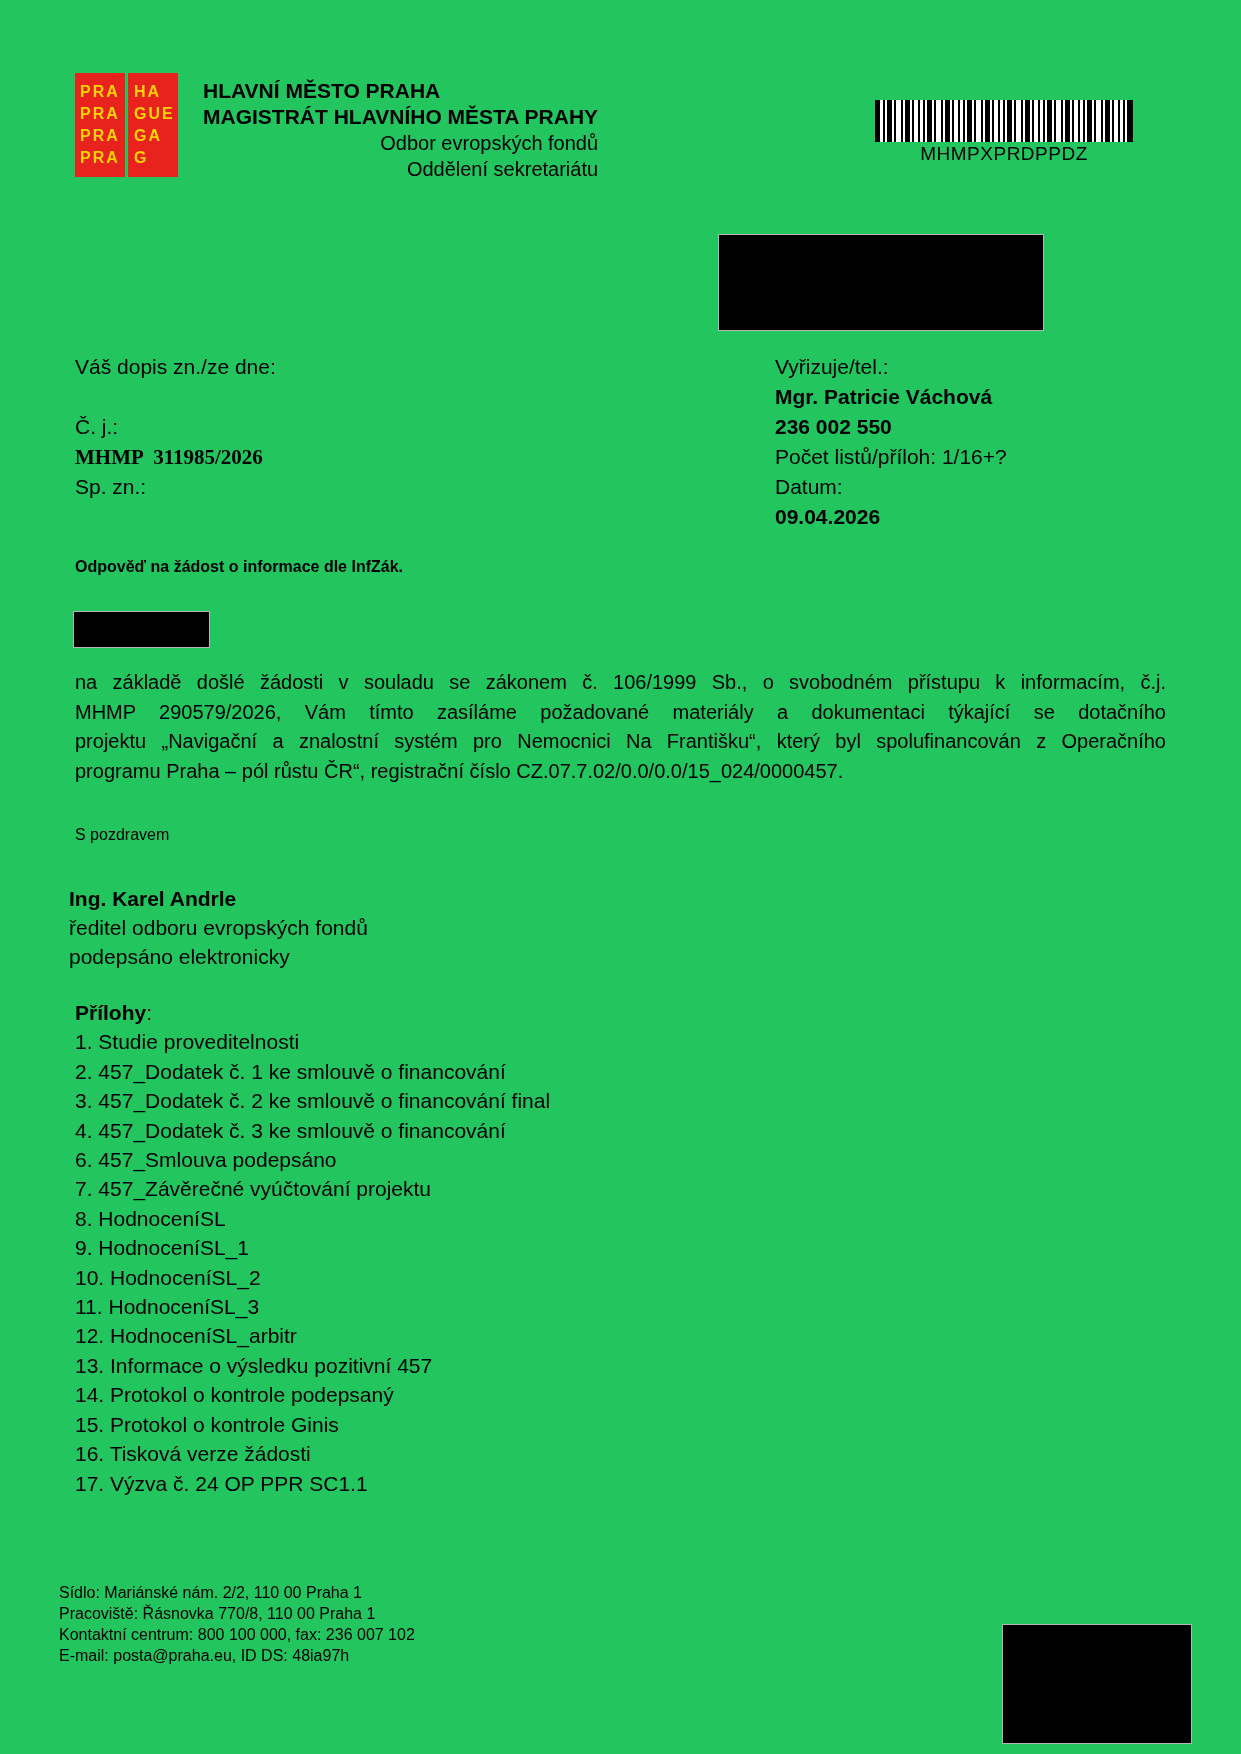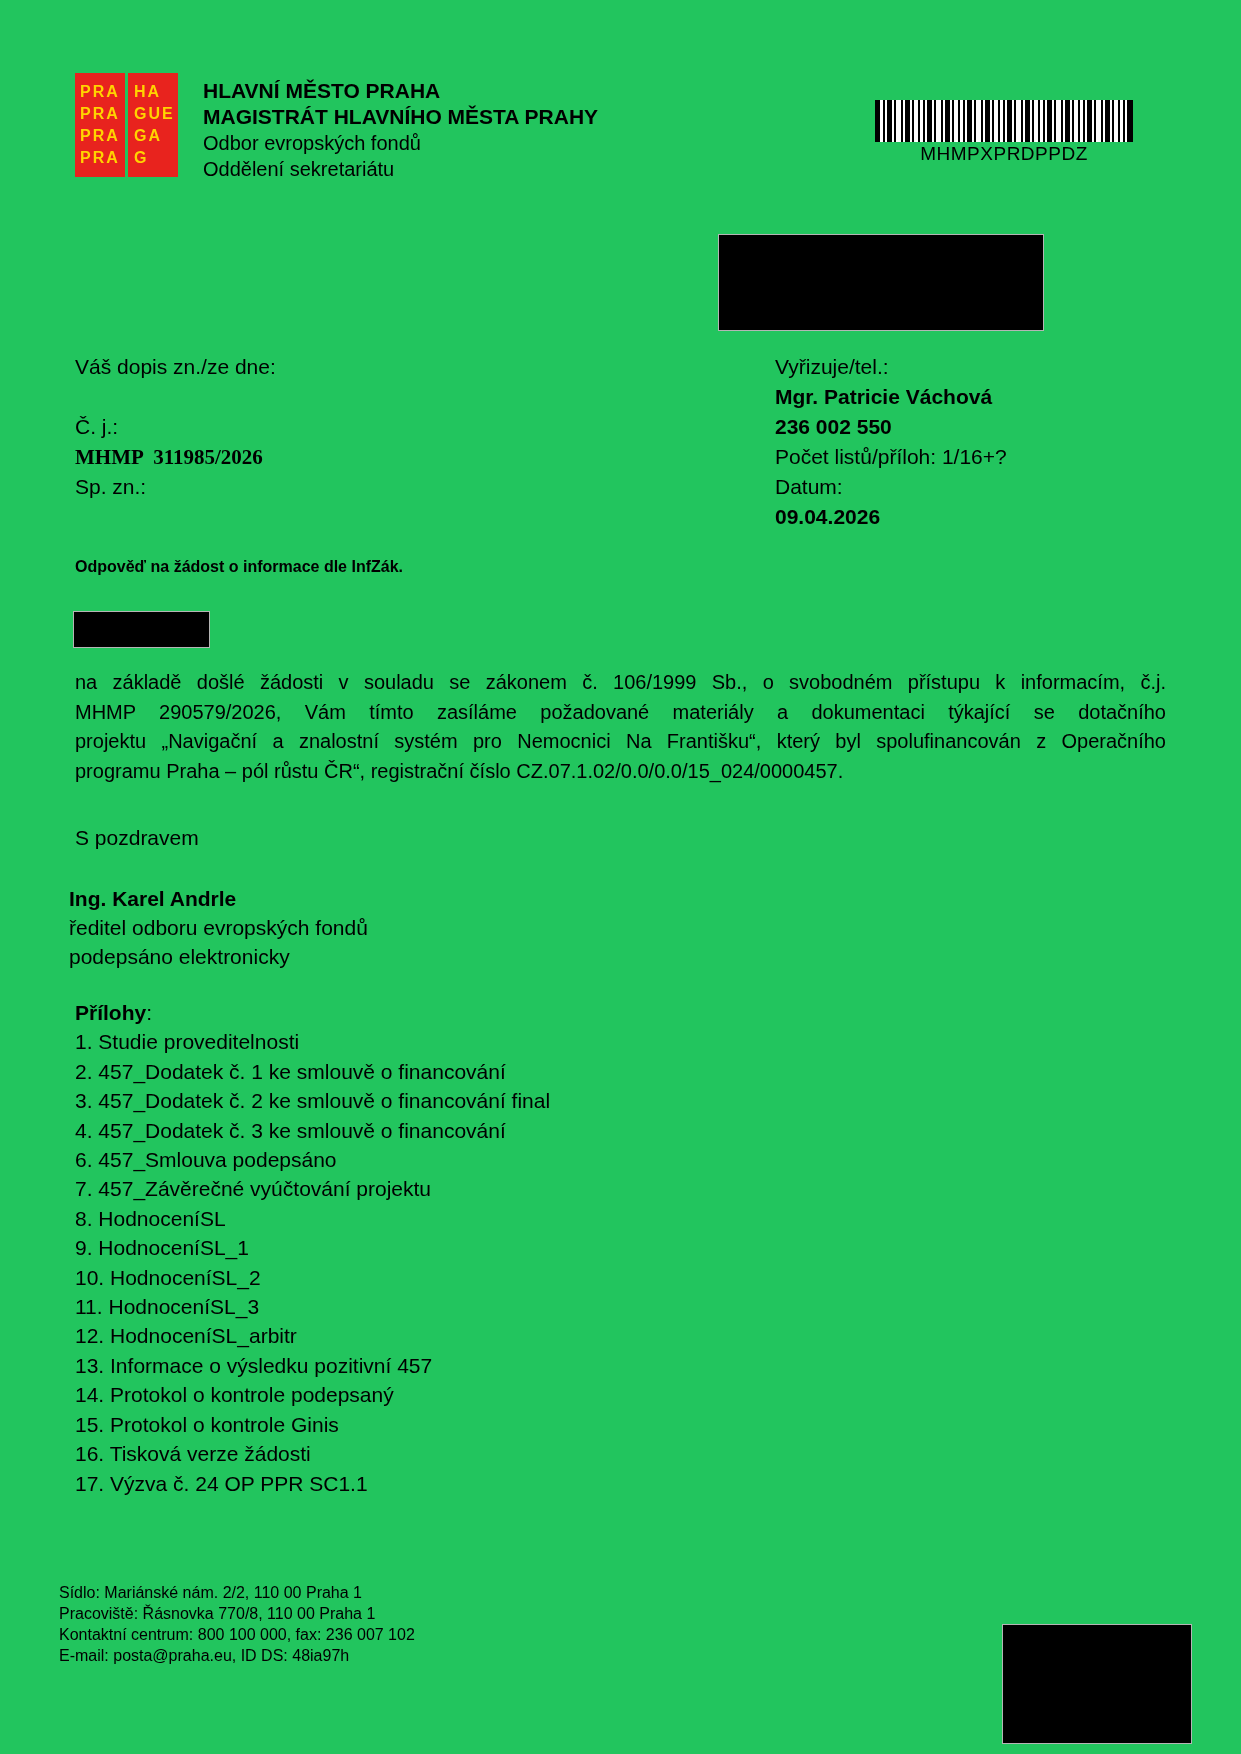--- a/index.html
+++ b/index.html
@@ -10,21 +10,21 @@
   
   .logo{position:absolute;left:75px;top:73px;display:flex;gap:3px;}
   .logo-col{width:50px;height:104px;background:#e8231e;display:flex;flex-direction:column;
     justify-content:space-evenly;padding:5px 0;box-sizing:border-box;}
   .logo-col span{color:#ffd400;font-weight:bold;font-size:16px;letter-spacing:2px;line-height:1;}
   .logo-col.left span{text-align:center;}
   .logo-col.right span{padding-left:6px;}
   
   .org{position:absolute;left:203px;top:78px;line-height:26px;}
   .org .b{font-weight:bold;font-size:21px;}
-  .org .r{font-size:20px;}
+  .org .r{font-size:20px;text-align:right;}
   
   .barcode{position:absolute;left:875px;top:100px;width:258px;}
   .bars{height:42px;border-left:3px solid #000;border-right:3px solid #000;
     background:repeating-linear-gradient(90deg,
       #000 0 2px,  #fff 2px 5px,
       #000 5px 7px, #fff 7px 9px,
       #000 9px 14px, #fff 14px 16px,
       #000 16px 18px, #fff 18px 23px,
       #000 23px 25px, #fff 25px 27px,
       #000 27px 32px, #fff 32px 34px,
@@ -42,21 +42,21 @@
   .bold{font-weight:bold;}
   .pre{white-space:pre;font-family:Liberation Serif, serif;}
   .blank{height:30px;}
   
   .subject{position:absolute;left:75px;top:558px;font-size:16px;font-weight:bold;}
   
   .para{position:absolute;left:75px;top:668px;width:1091px;font-size:20px;line-height:29.5px;}
   .para .jline{text-align:justify;text-align-last:justify;}
   .para .lastline{text-align:left;}
   
-  .closing{position:absolute;left:75px;top:826px;font-size:21px;}
+  .closing{position:absolute;left:75px;top:826px;font-size:16px;}
   .sig{position:absolute;left:69px;top:884px;font-size:21px;line-height:29px;}
   
   .attach{position:absolute;left:75px;top:998px;font-size:21px;line-height:29.4px;}
   .attach .head .lbl{font-weight:bold;}
   
   .footer{position:absolute;left:59px;top:1582px;font-size:16px;line-height:21px;}
 </style>
 </head>
 <body>
 
@@ -109,21 +109,21 @@
   </div>
 
   <div class="subject">Odpověď na žádost o informace dle InfZák.</div>
 
   <div class="redaction" id="red-salutation"></div>
 
   <div class="para">
     <div class="jline">na základě došlé žádosti v souladu se zákonem č. 106/1999 Sb., o svobodném přístupu k informacím, č.j.</div>
     <div class="jline">MHMP 290579/2026, Vám tímto zasíláme požadované materiály a dokumentaci týkající se dotačního</div>
     <div class="jline">projektu „Navigační a znalostní systém pro Nemocnici Na Františku“, který byl spolufinancován z Operačního</div>
-    <div class="lastline">programu Praha – pól růstu ČR“, registrační číslo CZ.07.1.02/0.0/0.0/15_024/0000457.</div>
+    <div class="lastline">programu Praha – pól růstu ČR“, registrační číslo CZ.07.7.02/0.0/0.0/15_024/0000457.</div>
   </div>
 
   <div class="closing">S pozdravem</div>
 
   <div class="sig">
     <div class="bold">Ing. Karel Andrle</div>
     <div>ředitel odboru evropských fondů</div>
     <div>podepsáno elektronicky</div>
   </div>
 

